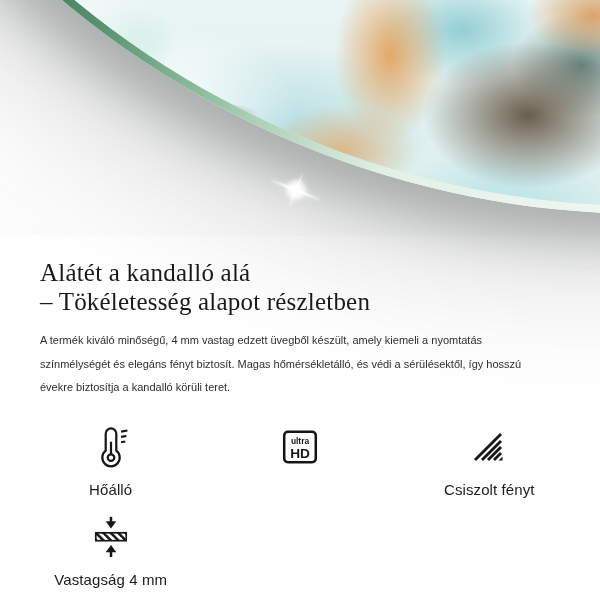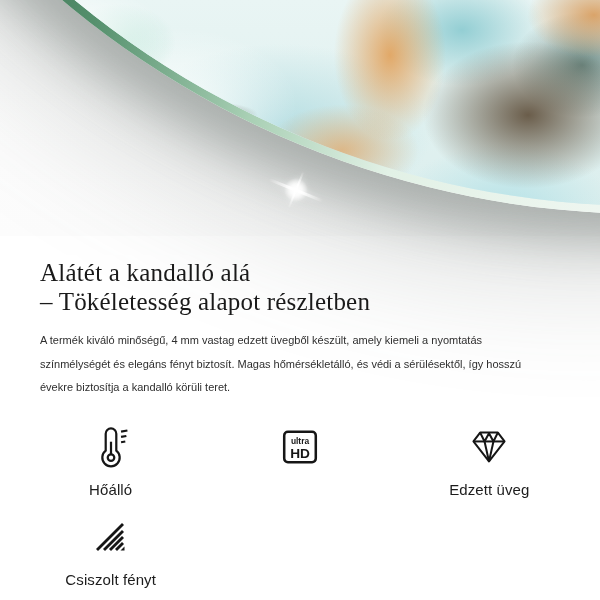--- a/index.html
+++ b/index.html
@@ -176,41 +176,46 @@
       <div class="icon-box">
         <svg width="40" height="38" viewBox="0 0 38 36">
           <rect x="4" y="3.5" width="30" height="29" rx="3.5" fill="none" stroke="#161616" stroke-width="2.4"></rect>
           <text class="ultrahd-small" x="19" y="15" text-anchor="middle" fill="#161616">ultra</text>
           <text class="ultrahd-big" x="19" y="28" text-anchor="middle" fill="#161616">HD</text>
         </svg>
       </div>
     </div>
 
 
-    <div class="feature">
-      <div class="icon-box">
-        <svg width="40" height="38" viewBox="0 0 36 34" fill="none" stroke="#161616" stroke-width="1.8" stroke-linejoin="round">
-          <polygon points="10,4 26,4 32,12 18,30 4,12"></polygon>
-          <line x1="4" y1="12" x2="32" y2="12"></line>
-          <polyline points="10,4 14,12 18,4.6 22,12 26,4"></polyline>
-          <line x1="14" y1="12" x2="18" y2="30"></line>
-          <line x1="22" y1="12" x2="18" y2="30"></line>
-        </svg>
-      </div>
-      <div class="label">Edzett üveg</div>
-    </div>
 
     <div class="feature">
       <div class="icon-box">
         <svg width="38" height="36" viewBox="0 0 36 36" stroke="#161616" stroke-width="2.8">
           <line x1="4" y1="31" x2="30" y2="5"></line>
           <line x1="11" y1="31" x2="30" y2="12"></line>
           <line x1="17" y1="31" x2="30" y2="18"></line>
           <line x1="23" y1="31" x2="30" y2="24"></line>
           <polygon points="27.5,31.5 31.5,31.5 31.5,27.5" fill="#161616" stroke="none"></polygon>
         </svg>
       </div>
       <div class="label">Csiszolt fényt</div>
     </div>
 
+    <div class="feature">
+      <div class="icon-box">
+        <svg width="38" height="42" viewBox="0 0 36 40">
+          <defs>
+            <pattern id="hatch" patternUnits="userSpaceOnUse" width="5" height="5" patternTransform="rotate(-45)">
+              <rect width="2.4" height="5" fill="#161616"></rect>
+            </pattern>
+          </defs>
+          <line x1="18" y1="0.8" x2="18" y2="5.5" stroke="#161616" stroke-width="2.4"></line>
+          <polygon points="13,5 23,5 18,11.8" fill="#161616"></polygon>
+          <rect x="3.5" y="16" width="29" height="7.5" fill="url(#hatch)" stroke="#161616" stroke-width="1.6"></rect>
+          <polygon points="13,34.5 23,34.5 18,27.7" fill="#161616"></polygon>
+          <line x1="18" y1="34" x2="18" y2="39" stroke="#161616" stroke-width="2.4"></line>
+        </svg>
+      </div>
+      <div class="label">Vastagság 4 mm</div>
+    </div>
 
   </div>
 </div>
 
 </body></html>

